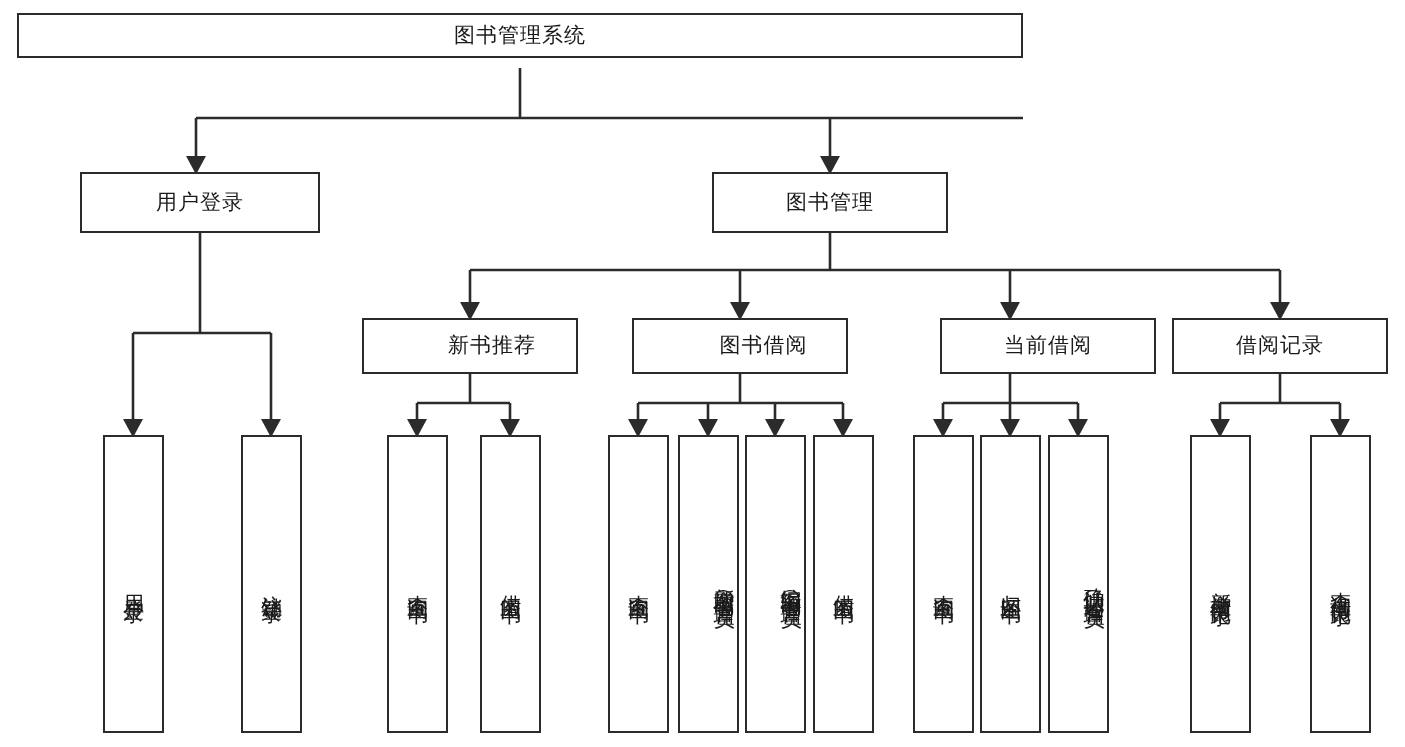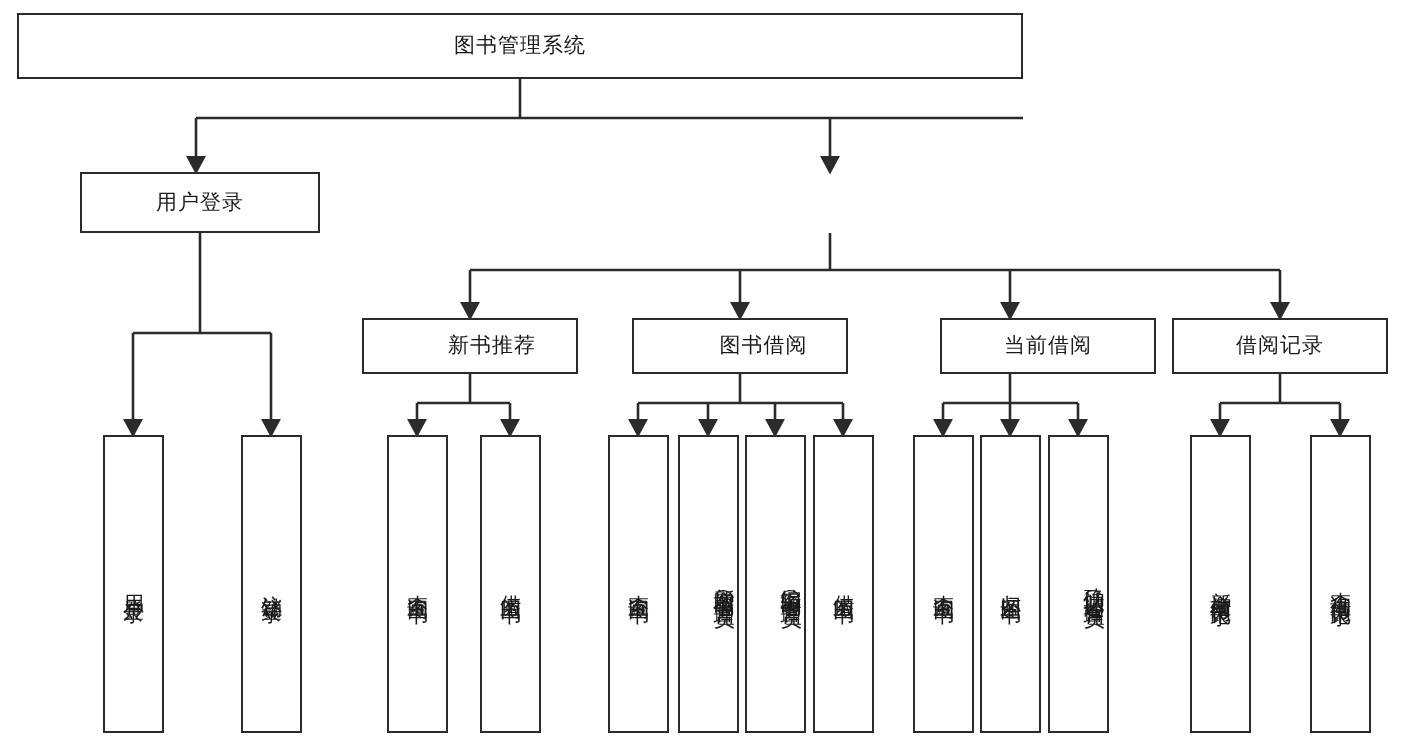--- a/index.html
+++ b/index.html
@@ -116,26 +116,29 @@
       <path d="M1078,403 L1078,427" marker-end="url(#arrowhead)"></path>
 
       <path d="M1280,374 L1280,403"></path>
       <path d="M1220,403 L1340,403"></path>
       <path d="M1220,403 L1220,427" marker-end="url(#arrowhead)"></path>
       <path d="M1340,403 L1340,427" marker-end="url(#arrowhead)"></path>
 
     </g>
   </svg>
 
-  <div class="node node-h" style="left:17px; top:13px; width:1006px; height:66px;">
+  <div class="node node-h" style="left:17px; top:13px; width:1006px; height:45px;">
     <span>图书管理系统</span>
   </div>
 
   <div class="node node-h" style="left:80px; top:172px; width:240px; height:61px;">
     <span>用户登录</span>
+  </div>
+  <div class="node node-h" style="left:712px; top:172px; width:236px; height:61px;">
+    <span>图书管理</span>
   </div>
 
   <div class="node node-h" style="left:362px; top:318px; width:216px; height:56px;padding-left:44px;">
     <span>新书推荐</span>
   </div>
   <div class="node node-h" style="left:632px; top:318px; width:216px; height:56px;padding-left:47px;">
     <span>图书借阅</span>
   </div>
   <div class="node node-h" style="left:940px; top:318px; width:216px; height:56px;">
     <span>当前借阅</span>

